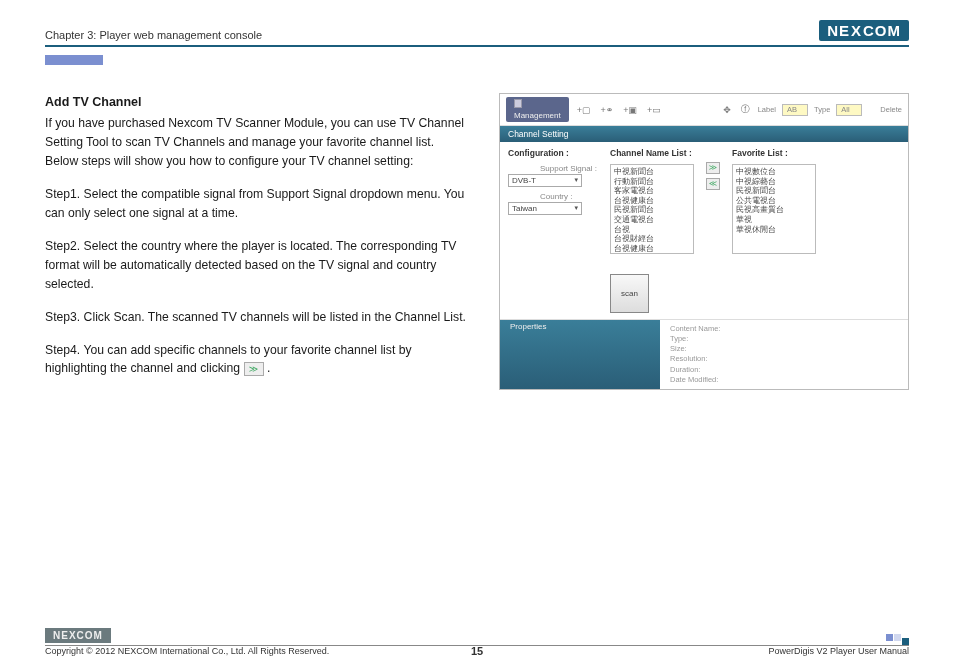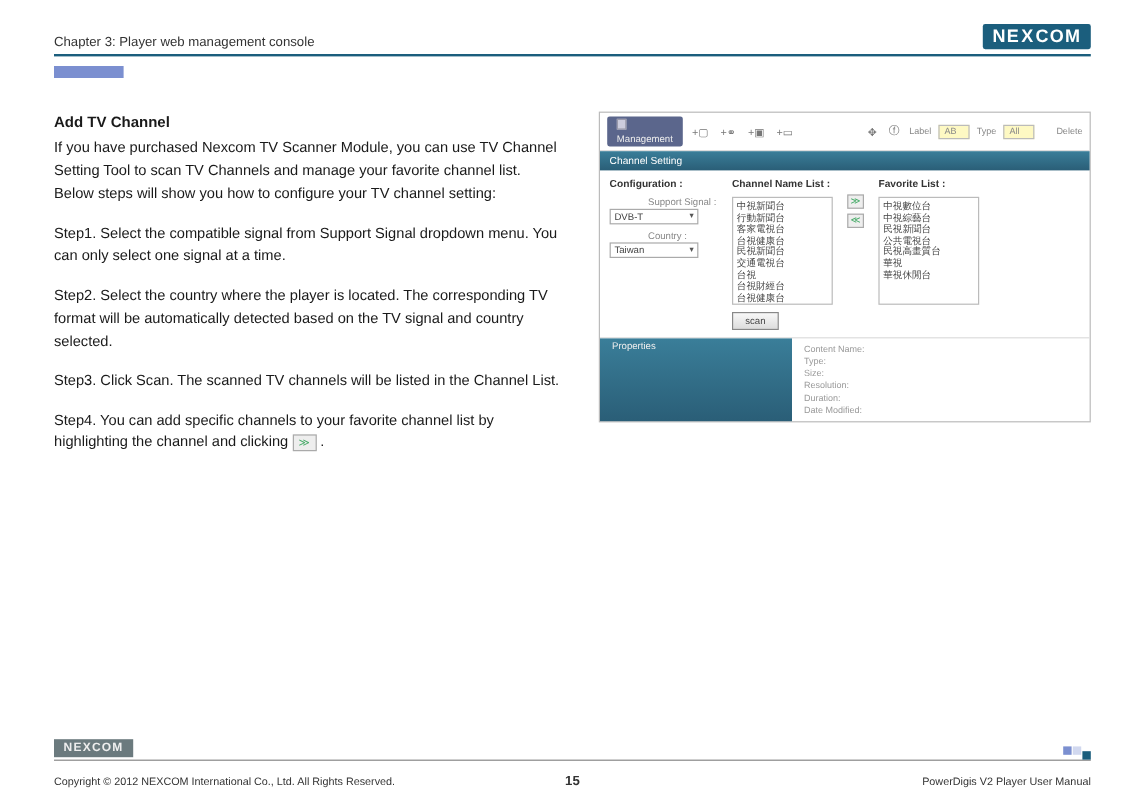--- a/index.html
+++ b/index.html
@@ -164,24 +164,24 @@
   .arrow-btn {
     width: 14px; height: 12px;
     border: 1px solid #aaa;
     background: #eee;
     text-align: center;
     font-size: 8px;
     line-height: 10px;
     color: #4a6;
   }
   .scan-btn {
-    margin-top: 6px;
+    margin-top: 20px;
     border: 1px solid #888;
     background: linear-gradient(#f8f8f8,#ddd);
-    padding: 2px 10px;
+    padding: 14px 10px;
     font-size: 8px;
     display: inline-block;
   }
   .dialog-buttons {
     text-align: right;
     padding: 6px 8px 22px 8px;
   }
   .btn {
     border: 1px solid #999;
     background: linear-gradient(#fdfdfd,#e3e3e3);
@@ -209,21 +209,21 @@
     position: absolute;
     left: 45px; right: 45px; bottom: 16px;
   }
   .footer-bar {
     border-top: 1px solid #888;
     display: flex;
     justify-content: space-between;
     align-items: center;
     font-size: 9px;
     color: #333;
-    padding-top: 12px;
+    padding-top: 0;
     position: relative;
   }
   .footer-logo {
     background: #6b7a7e;
     color: #eee;
     font-size: 10px;
     font-weight: 800;
     letter-spacing: 1px;
     padding: 2px 8px;
     margin-bottom: 2px;

